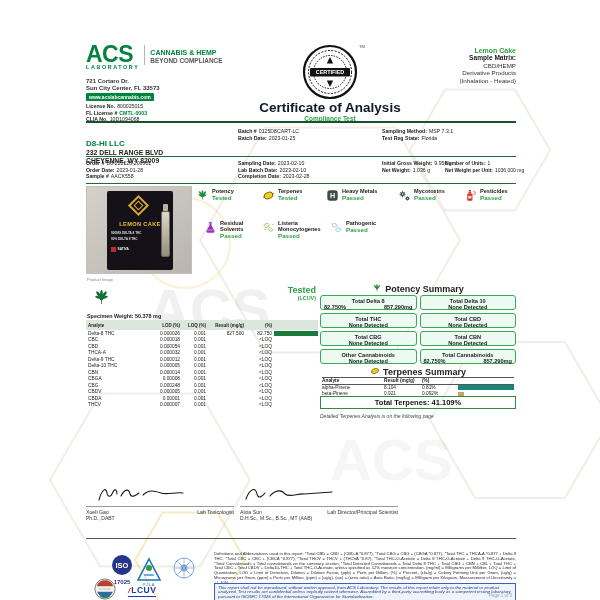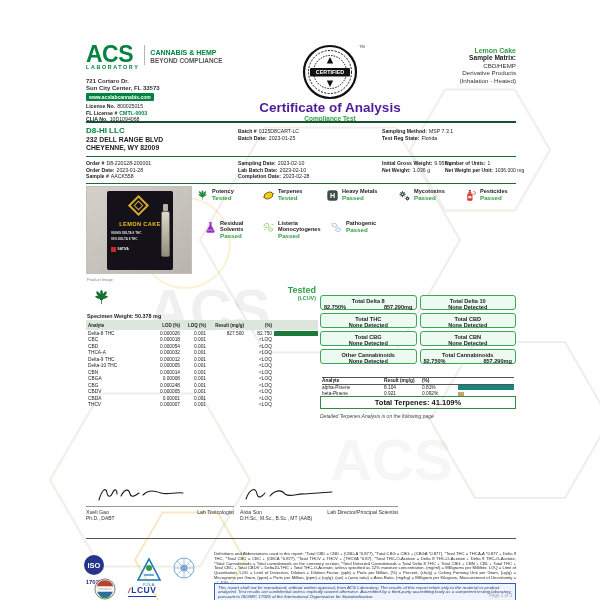--- a/index.html
+++ b/index.html
@@ -20,21 +20,21 @@
   .lic{left:86px;top:103px;font-size:6px;color:#333;line-height:7.4px}
   .lic .lbl{font-weight:700}
   .green-val{color:#00833e;font-weight:700}
   .seal{left:302px;top:44px}
   .tm{left:359px;top:44px;font-size:4px;color:#444}
   .samp{left:380px;top:47px;width:136px;text-align:right;line-height:7.4px}
   .samp-name{font-size:7px;font-weight:700;color:#2f9e44}
   .samp-lbl{font-size:6.6px;font-weight:700;color:#222}
   .samp-line{font-size:6.2px;color:#333}
   .coatitle{left:225px;top:101px;width:210px;text-align:center}
-  .coatitle h1{font-size:13.5px;font-weight:700;color:#4c1d95;line-height:14px}
+  .coatitle h1{font-size:13.5px;font-weight:700;color:#0f172a;line-height:14px}
   .coatitle .sub{font-size:6.5px;font-weight:700;color:#2f9e44}
   .rule-thick{left:86px;top:121px;width:430px;height:2.4px;background:#14532d}
   .rule{width:430px;left:86px;height:1.1px;background:#1c6b38}
   
   .pair{font-size:5.2px;line-height:6.7px;color:#222}
   .pair .lbl{font-weight:700;margin-right:2px}
   .client-name{font-size:8px;font-weight:700;color:#00833e;line-height:9.5px}
   .client-addr{font-size:6.8px;font-weight:700;color:#222;line-height:8px}
   
   .badge{display:flex;gap:3px;align-items:flex-start}
@@ -164,21 +164,21 @@
     <div class="samp-line">(Inhalation - Heated)</div>
   </div>
 
   <div class="abs coatitle">
     <h1>Certificate of Analysis</h1>
     <div class="sub">Compliance Test</div>
   </div>
 
   <div class="abs rule-thick"></div>
 
-  <div class="abs" style="left:86px;top:126px;width:150px">
+  <div class="abs" style="left:86px;top:139px;width:150px">
     <div class="client-name">D8-HI LLC</div>
     <div class="client-addr">232 DELL RANGE BLVD</div>
     <div class="client-addr">CHEYENNE, WY 82009</div>
   </div>
   <div class="abs" style="left:238px;top:128px">
     <div class="pair"><span class="lbl">Batch #</span><span>0125D8CART-LC</span></div>
     <div class="pair"><span class="lbl">Batch Date:</span><span>2023-01-25</span></div>
   </div>
   <div class="abs" style="left:382px;top:128px">
     <div class="pair"><span class="lbl">Sampling Method:</span><span>MSP 7.3.1</span></div>
@@ -489,20 +489,31 @@
           <span class="c-loq">0.001</span>
           <span class="c-res"></span>
           <span class="c-pct">&lt;LOQ</span>
           <span class="c-bar">
             <span class="bar"></span>
           </span>
         </div>
       </div>
   </div>
 
+  <div class="abs psum-title">
+    <span><svg width="10" height="10" viewBox="0 0 20 20">
+          <g fill="#1e8c3a">
+            <ellipse cx="10" cy="7.5" rx="1.6" ry="5.5"></ellipse>
+            <ellipse cx="10" cy="7.5" rx="1.6" ry="5.5" transform="rotate(40 10 11)"></ellipse>
+            <ellipse cx="10" cy="7.5" rx="1.6" ry="5.5" transform="rotate(-40 10 11)"></ellipse>
+            <rect x="9.5" y="11" width="1" height="6"></rect>
+          </g>
+        </svg></span>
+    <span>Potency Summary</span>
+  </div>
   <div class="abs sumgrid">
 
       <div class="sumbox">
         <span class="sumtitle">Total Delta 8</span>
         <span class="sumline">
           <span>82.750%</span>
           <span class="sumval"></span>
           <span>857.290mg</span>
         </span>
       </div>
@@ -564,20 +575,29 @@
       <div class="sumbox">
         <span class="sumtitle">Total Cannabinoids</span>
         <span class="sumline">
           <span>82.750%</span>
           <span class="sumval"></span>
           <span>857.290mg</span>
         </span>
       </div>
     </div>
 
+  <div class="abs tsum-title">
+    <span><svg width="10" height="10" viewBox="0 0 20 20">
+          <g transform="rotate(-20 10 10)">
+            <ellipse cx="10" cy="10" rx="7" ry="4.8" fill="#f2cf1f" stroke="#6b5800" stroke-width="1.3"></ellipse>
+            <path d="M3 10H1.4M17 10h1.6" stroke="#6b5800" stroke-width="1.3"></path>
+          </g>
+        </svg></span>
+    <span>Terpenes Summary</span>
+  </div>
   <div class="abs ttable">
     <div class="trow th">
       <span class="t-name">Analyte</span>
       <span class="t-res">Result (mg/g)</span>
       <span class="t-pct">(%)</span>
       <span class="t-bar"></span>
     </div>
     <div>
 
         <div class="trow">
@@ -617,21 +637,21 @@
   </div>
   <div class="abs sigblock sigb2">
     <div class="sigrow">
       <span>Aixia Sun</span>
       <span>Lab Director/Principal Scientist</span>
     </div>
     <div class="sigcred">D.H.Sc., M.Sc., B.Sc., MT (AAB)</div>
   </div>
   <div class="abs footrule"></div>
 
-  <div class="abs" style="left:80px;top:554px">
+  <div class="abs" style="left:108px;top:554px">
     <svg width="28" height="34" viewBox="0 0 28 34">
       <circle cx="14" cy="11" r="10" fill="#26348b"></circle>
       <text x="14" y="14" text-anchor="middle" font-size="7.5" font-weight="bold" fill="#fff">ISO</text>
       <text x="14" y="30" text-anchor="middle" font-size="6" font-weight="bold" fill="#26348b">17025</text>
     </svg>
   </div>
   <div class="abs" style="left:136px;top:556px">
     <svg width="26" height="31" viewBox="0 0 26 31">
       <path d="M13 3 L24 24 H2 Z" fill="none" stroke="#1b75bb" stroke-width="1.6"></path>
       <circle cx="13" cy="12" r="3" fill="#2e9e44"></circle>

